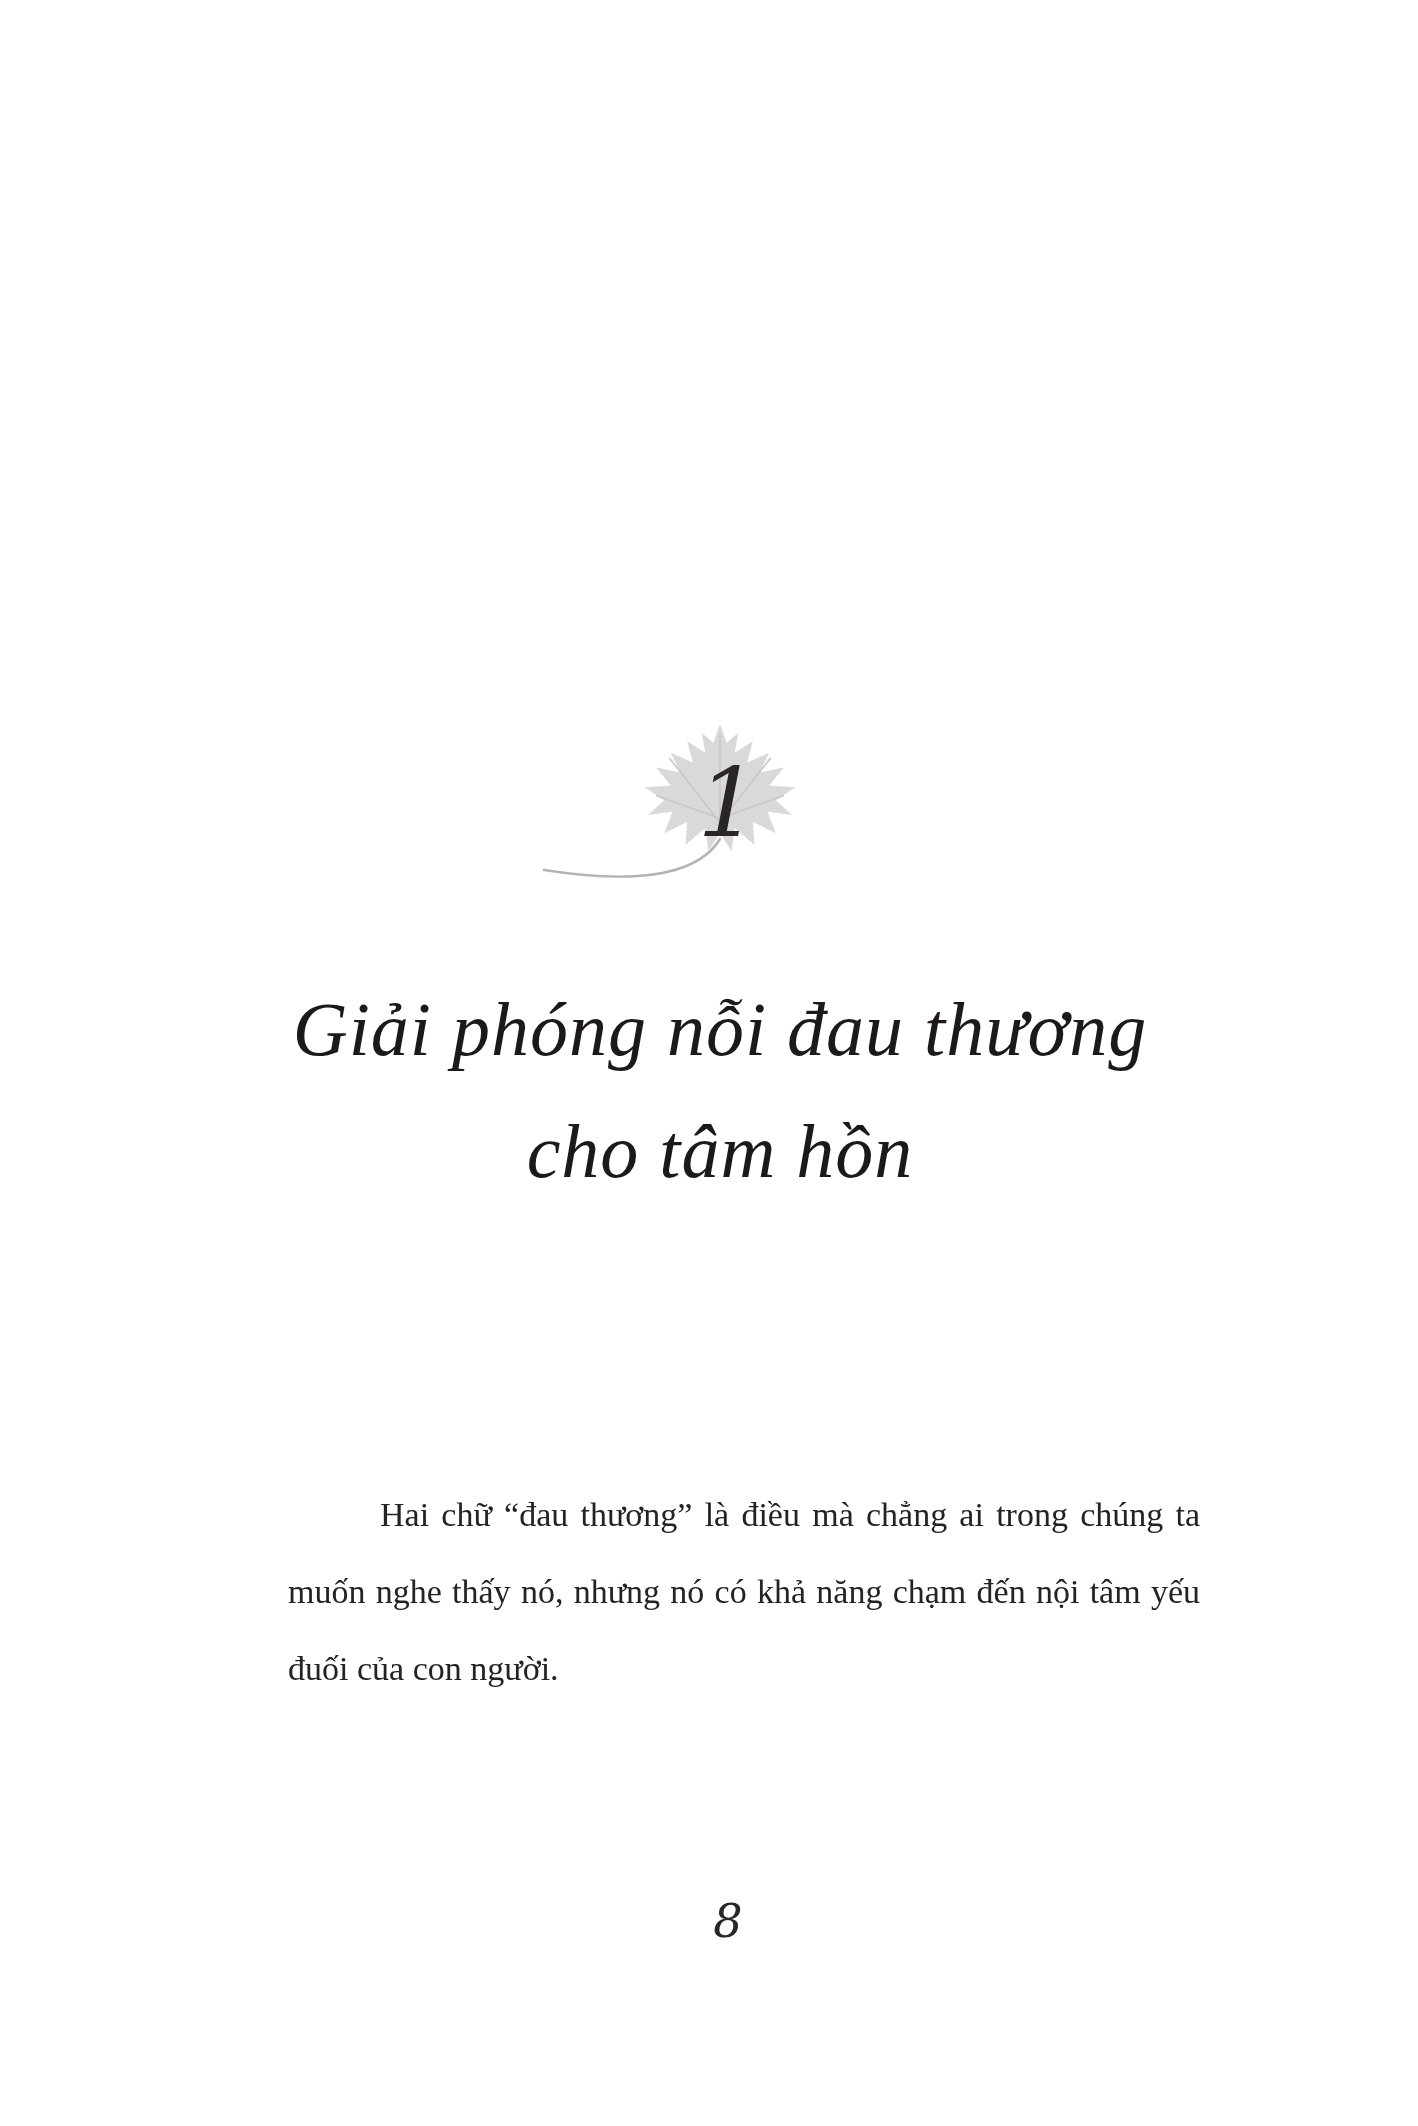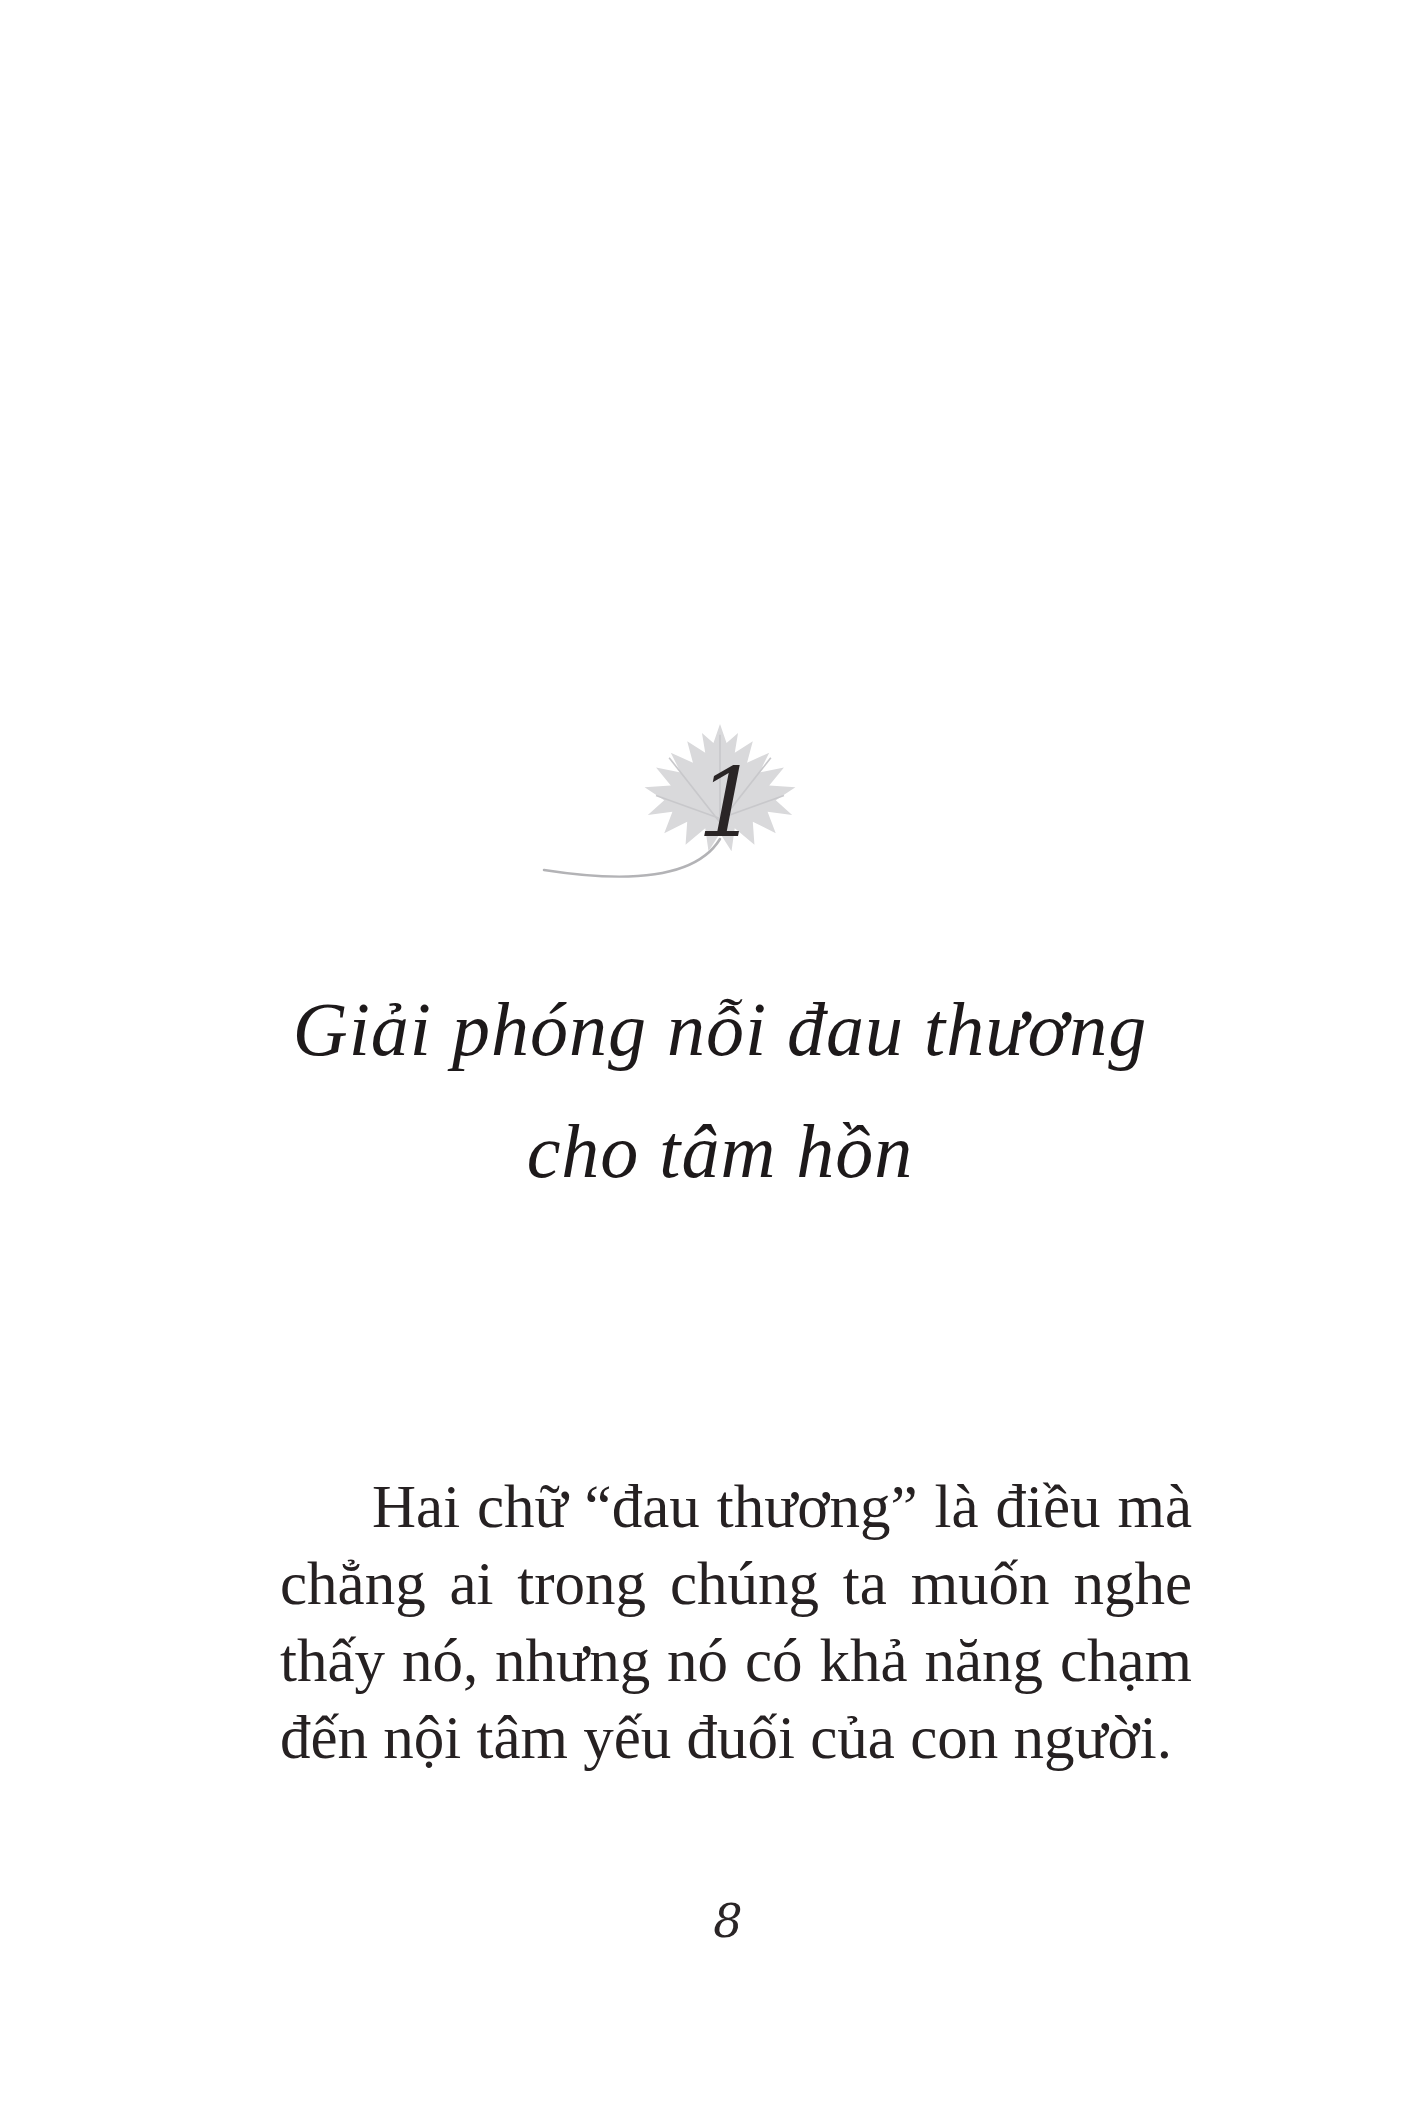--- a/index.html
+++ b/index.html
@@ -46,22 +46,22 @@
     color:#1d191a;
     letter-spacing:1px;
   }
   .chapter-title .title-line { display:block; }
 
   
   .body-paragraph {
     position:absolute;
     left:272px; top:1460px;
     width:912px;
-    margin:8px;
-    font-size:61px;
+    margin:16px;
+    font-size:34px;
     line-height:77px;
     text-align:justify;
     text-indent:92px;
     color:#262122;
   }
 
   
   .page-number {
     position:absolute;
     left:272px; top:1896px;

